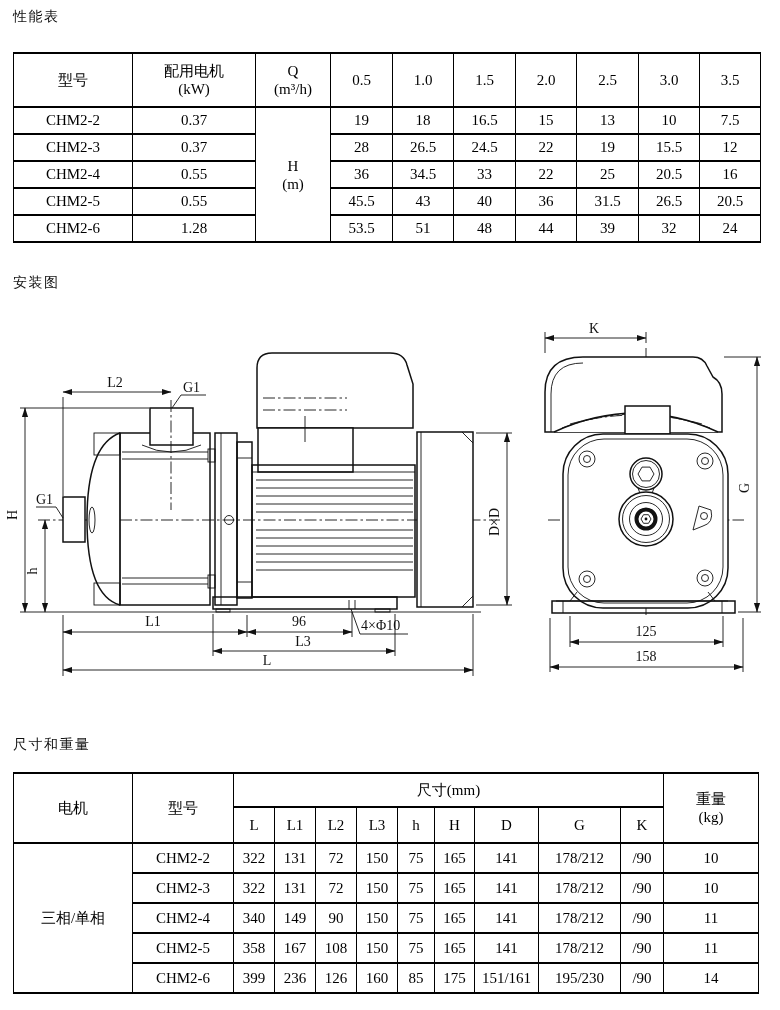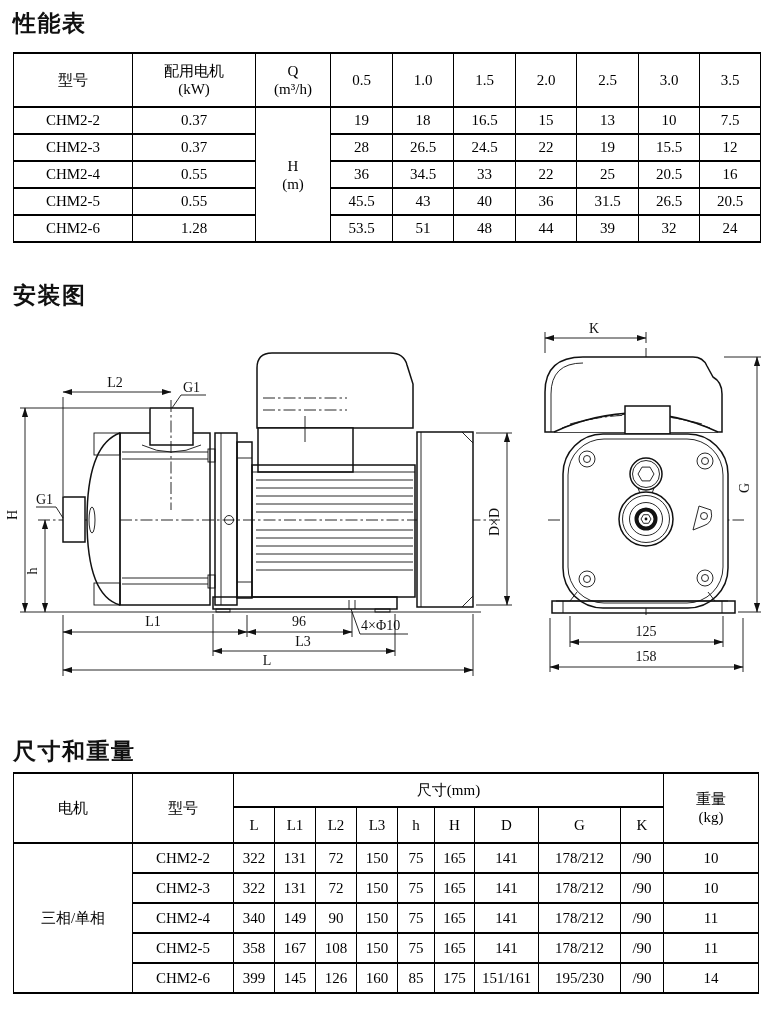--- a/index.html
+++ b/index.html
@@ -1,21 +1,21 @@
 <!DOCTYPE html>
 <html><head>
 <meta charset="utf-8">
 <style>
   html,body{margin:0;padding:0;background:#fff;}
   .page{position:relative;width:780px;height:1010px;background:#fff;overflow:hidden;
         font-family:"Liberation Serif","DejaVu Serif",serif;color:#000;}
   .sec-title{position:absolute;left:13px;font-family:"Liberation Sans","DejaVu Sans",sans-serif;
-             font-weight:700;font-size:23px;letter-spacing:1.5px;color:#111;white-space:nowrap;}
+             font-weight:400;font-size:14px;letter-spacing:1.5px;color:#111;white-space:nowrap;}
   #perf-title{top:8px;}
-  #install-title{top:280px;text-align:right;}
+  #install-title{top:274px;text-align:right;}
   #dim-title{top:736px;}
   table{border-collapse:collapse;table-layout:fixed;position:absolute;background:#fff;}
   th,td{border-top:2.5px solid #000;border-bottom:2.5px solid #000;
         border-left:1.5px solid #000;border-right:1.5px solid #000;
         text-align:center;vertical-align:middle;font-weight:400;font-size:15px;
         padding:0;overflow:hidden;line-height:1.25;}
   #t1{left:13px;top:52px;width:747px;}
   #t1 thead tr{height:54px;}
   #t1 tbody tr{height:27px;}
   #t2{left:13px;top:772px;width:745px;}
@@ -416,21 +416,21 @@
         <td>75</td>
         <td>165</td>
         <td>141</td>
         <td>178/212</td>
         <td>/90</td>
         <td>11</td>
       </tr>
       <tr>
         <td>CHM2-6</td>
         <td>399</td>
-        <td>145</td>
+        <td>236</td>
         <td>126</td>
         <td>160</td>
         <td>85</td>
         <td>175</td>
         <td>151/161</td>
         <td>195/230</td>
         <td>/90</td>
         <td>14</td>
       </tr>
     </tbody>

